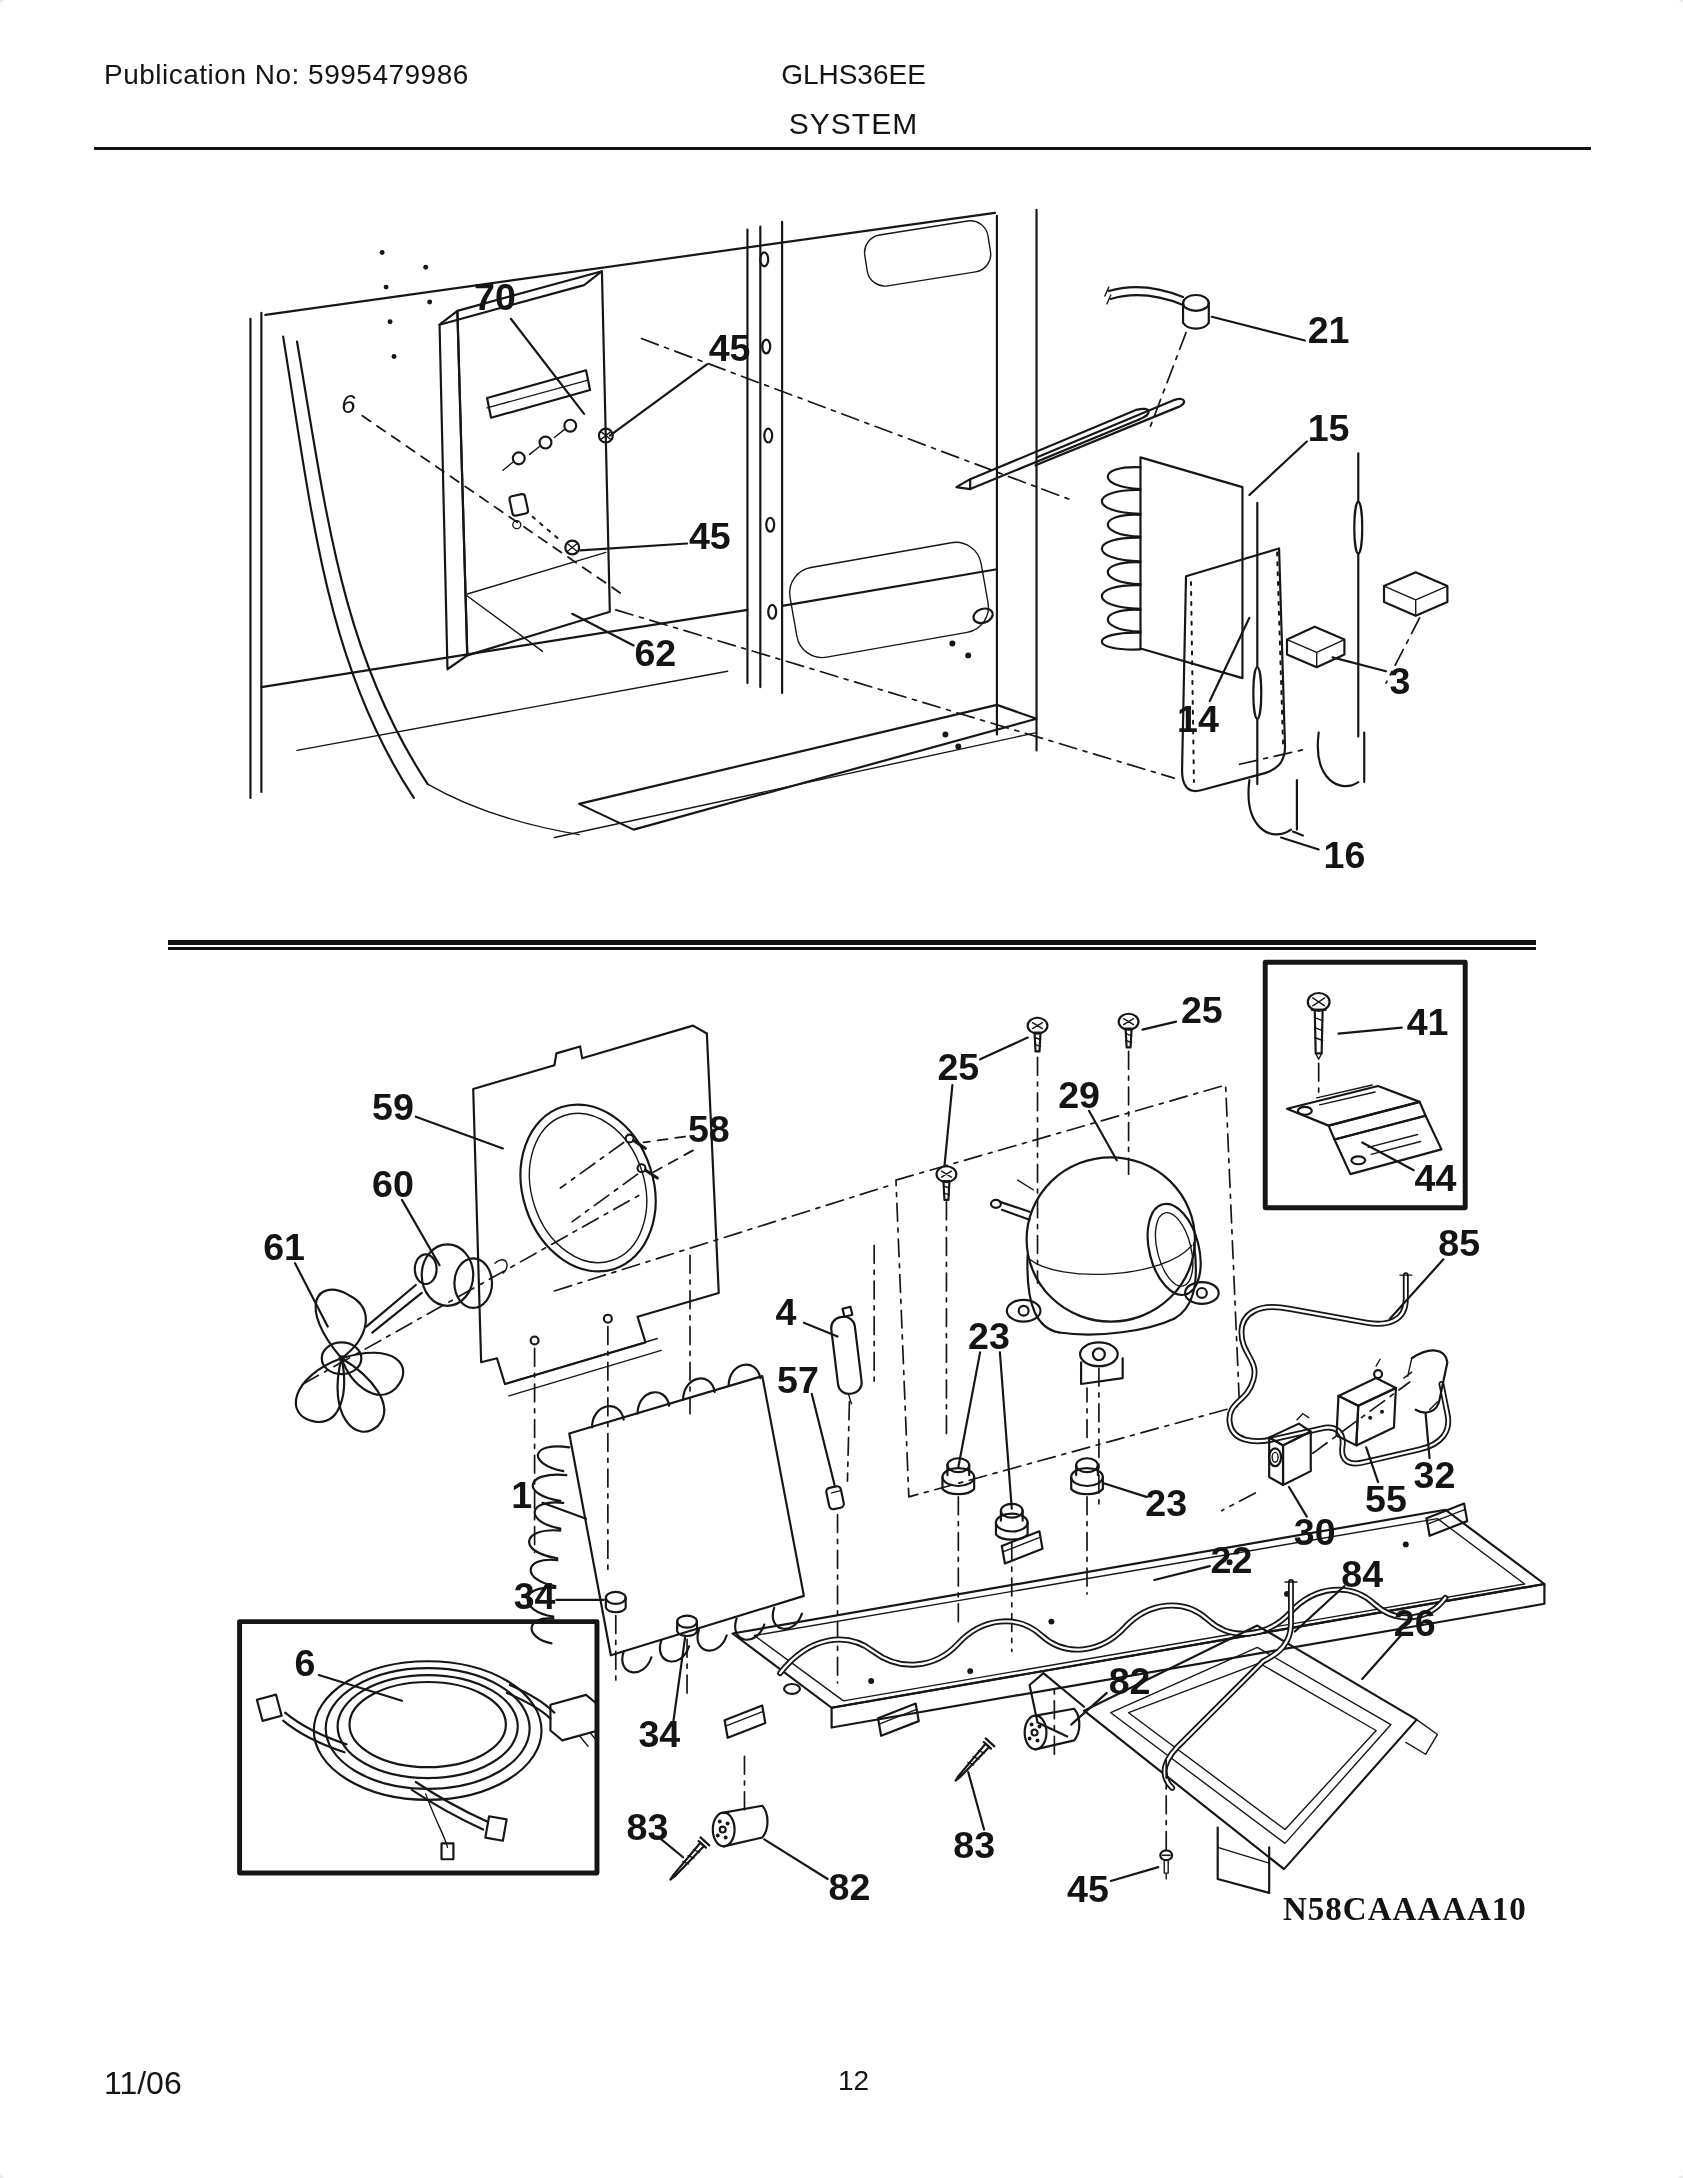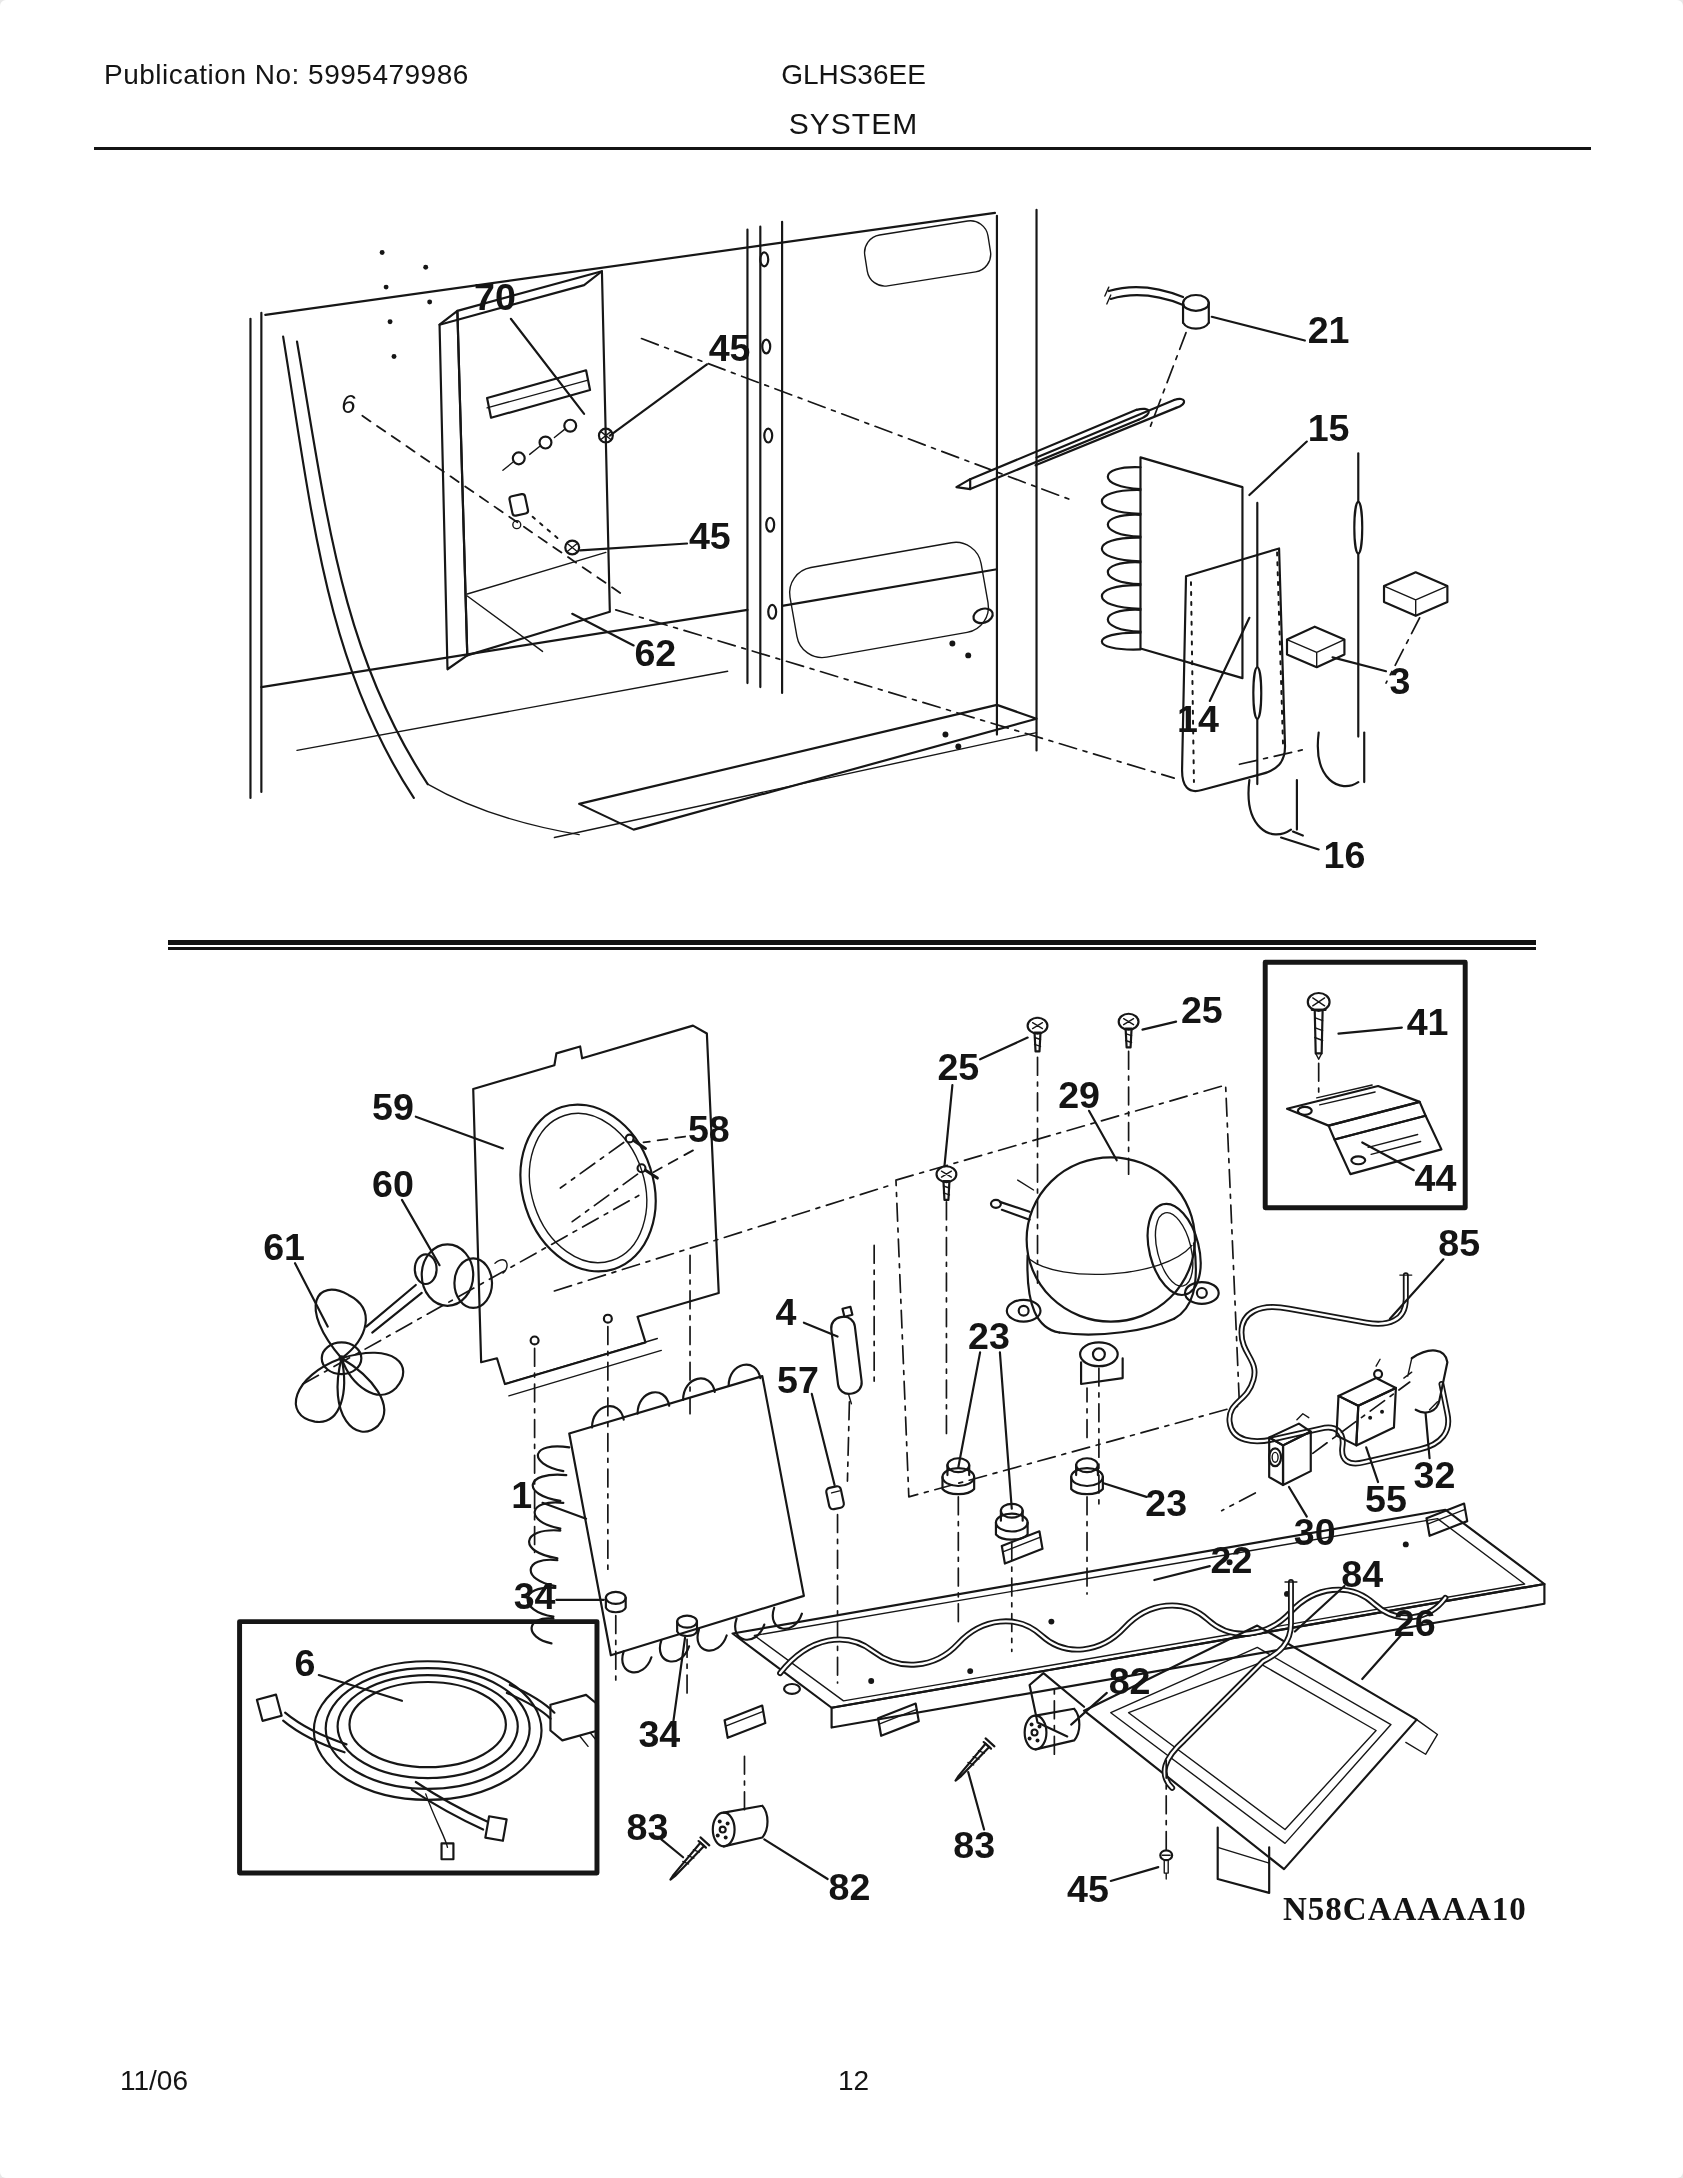--- a/index.html
+++ b/index.html
@@ -5,21 +5,21 @@
   html,body{margin:0;padding:0;background:#e8e8e8;}
   .page{position:relative;width:1683px;height:2178px;background:#ffffff;margin:0 auto;
         font-family:"Liberation Sans",sans-serif;color:#141414;overflow:hidden;border-radius:6px;}
   .hdr-pub{position:absolute;left:104px;top:59px;font-size:28px;letter-spacing:0.5px;}
   .hdr-model{position:absolute;left:0;top:59px;width:1707px;text-align:center;font-size:28px;}
   .page-title{position:absolute;left:0;top:107px;width:1707px;text-align:center;font-size:30px;letter-spacing:1px;}
   .title-rule{position:absolute;left:94px;top:147px;width:1497px;height:3px;background:#141414;}
   .section-divider-a{position:absolute;left:168px;top:940px;width:1368px;height:5px;background:#111;}
   .section-divider-b{position:absolute;left:168px;top:947px;width:1368px;height:3px;background:#111;}
   .diagram-id{position:absolute;left:1283px;top:1891px;font-size:33px;font-weight:bold;letter-spacing:1px;font-family:Liberation Serif, serif;}
-  .footer-date{position:absolute;left:120px;top:2065px;font-size:28px;}
+  .footer-date{position:absolute;left:104px;top:2065px;font-size:32px;}
   .footer-page{position:absolute;left:0;top:2065px;width:1707px;text-align:center;font-size:28px;}
   svg.diagram{position:absolute;left:0;top:0;}
   .ln *{stroke:#161616;fill:none;stroke-width:2.2;stroke-linecap:round;stroke-linejoin:round;}
   .ln .thin{stroke-width:1.4;}
   .ln .thick{stroke-width:3;}
   .ln .dd{stroke-dasharray:18 7 4 7;stroke-width:1.7;}
   .ln .dot{stroke-dasharray:3 7;stroke-width:2;}
   .ln .tube-o{stroke-width:6;}
   .ln .tube-i{stroke:#fff;stroke-width:2.4;}
   .ln .blk{fill:#161616;stroke:none;}

